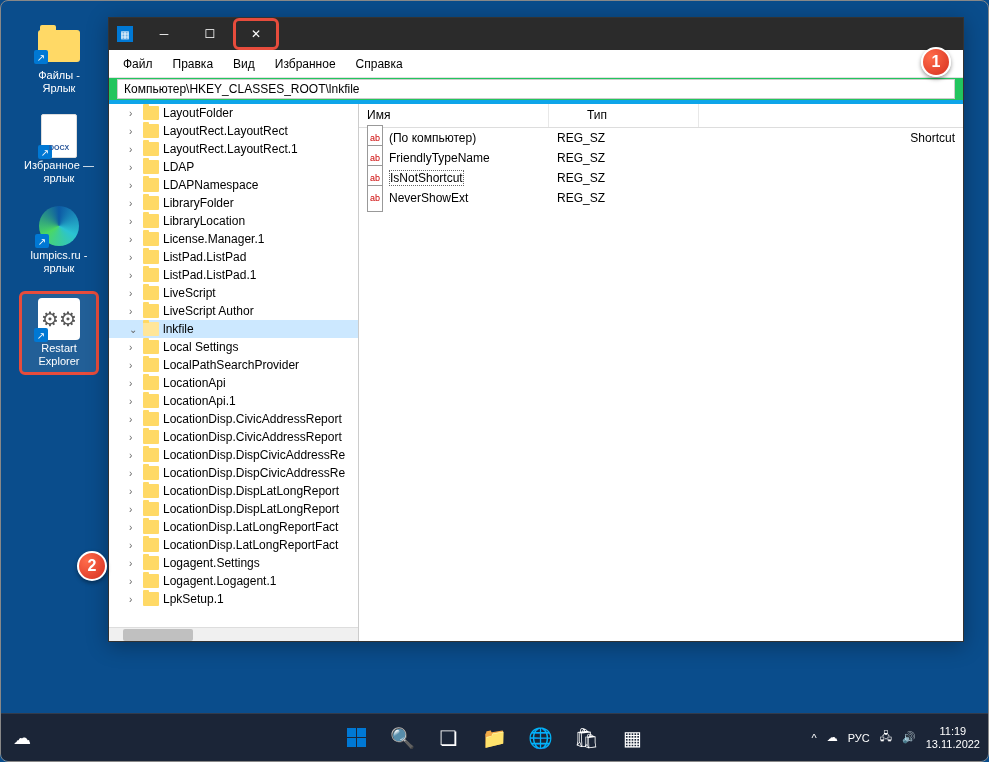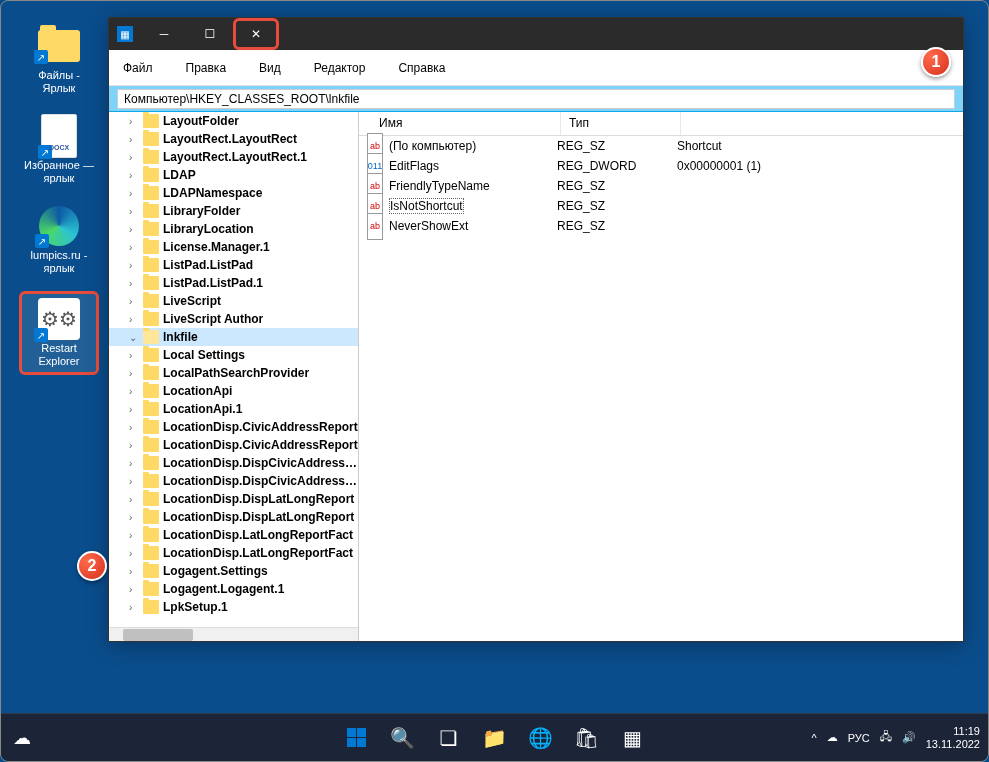--- a/index.html
+++ b/index.html
@@ -14,61 +14,61 @@
 
 
 .regedit-window { position: absolute; top: 16px; left: 107px; width: 856px; height: 625px; background: #fff; border: 1px solid #333; display: flex; flex-direction: column; box-shadow: 0 4px 20px rgba(0,0,0,0.3); }
 .titlebar { background: #2b2b2b; color: #fff; height: 32px; display: flex; align-items: center; padding: 0 0 0 8px; }
 .titlebar .app-icon { width: 16px; height: 16px; margin-right: 8px; background: #0078d4; display: flex; align-items: center; justify-content: center; font-size: 10px; }
 .titlebar .title { font-size: 12px; flex: 1; }
 .titlebar .win-controls { display: flex; }
 .titlebar .win-btn { width: 46px; height: 32px; display: flex; align-items: center; justify-content: center; color: #fff; font-size: 12px; cursor: pointer; }
 .titlebar .win-btn.close-highlighted { border: 3px solid #e74c3c; border-radius: 6px; }
 
-.menubar { background: #fff; height: 36px; display: flex; align-items: center; padding: 0 4px; border-bottom: 1px solid #e0e0e0; font-size: 12px; gap: 13px; }
+.menubar { background: #fff; height: 28px; display: flex; align-items: center; padding: 0 4px; border-bottom: 1px solid #e0e0e0; font-size: 12px; }
 .menubar .menu-item { padding: 2px 10px; cursor: pointer; }
 
-.address-bar { background: #7dd3fc; height: 26px; border-bottom: 1px solid #0ea5e9; padding: 2px 8px; display: flex; align-items: center; }
+.address-bar { background: #22c55e; height: 26px; border-bottom: 4px solid #0ea5e9; padding: 2px 8px; display: flex; align-items: center; }
 .address-bar input { width: 100%; border: 1px solid #ccc; padding: 2px 6px; font-size: 12px; height: 20px; }
 
 .content { flex: 1; display: flex; background: #fff; overflow: hidden; }
 .tree-panel { width: 250px; border-right: 1px solid #ccc; overflow: hidden; position: relative; }
 .tree-scroll { overflow-y: auto; overflow-x: hidden; height: calc(100% - 14px); }
 .tree-item { display: flex; align-items: center; height: 18px; font-size: 12px; padding-left: 20px; cursor: pointer; white-space: nowrap; }
 .tree-item .expander { width: 14px; font-size: 10px; color: #666; }
 .tree-item .folder-icon { width: 16px; height: 14px; margin-right: 4px; background: #ffd966; border-radius: 1px; position: relative; display: inline-block; }
 .tree-item .folder-icon::before { content: ''; position: absolute; top: -2px; left: 0; width: 6px; height: 3px; background: #ffd966; border-radius: 1px 1px 0 0; }
 .tree-item .folder-icon.open { background: #ffe699; }
 .tree-item.selected { background: #cce8ff; }
-.tree-item .name { flex: 1; overflow: hidden; text-overflow: ellipsis; font-weight: bold; }
+.tree-item .name { flex: 1; overflow: hidden; text-overflow: ellipsis; }
 .tree-hscroll { position: absolute; bottom: 0; left: 0; right: 0; height: 14px; background: #f0f0f0; border-top: 1px solid #ddd; }
 .tree-hscroll .thumb { position: absolute; left: 14px; width: 70px; height: 12px; top: 1px; background: #c0c0c0; border-radius: 2px; }
 
 .values-panel { flex: 1; overflow: auto; }
 .values-header { display: flex; height: 24px; border-bottom: 1px solid #ddd; font-size: 12px; }
 .values-header .col { padding: 4px 8px; border-right: 1px solid #e8e8e8; }
-.values-header .col-name { width: 190px; margin-left: 12px; }
-.values-header .col-type { width: 120px; }
+.values-header .col-name { width: 190px; }
+.values-header .col-type { width: 120px; margin-left: 30px; }
 .values-header .col-value { flex: 1; }
 .value-row { display: flex; height: 20px; font-size: 12px; align-items: center; }
 .value-row .cell { padding: 0 8px; overflow: hidden; text-overflow: ellipsis; white-space: nowrap; }
 .value-row .cell-name { width: 190px; display: flex; align-items: center; }
 .value-row .cell-type { width: 120px; }
-.value-row .cell-value { flex: 1; }
+.value-row .cell-value { flex: 1; text-align: right; }
 .value-icon { width: 16px; height: 27px; margin-right: 6px; font-size: 9px; display: inline-flex; align-items: center; justify-content: center; border: 1px solid #999; background: #fff; }
 .value-icon.str { color: #c00; }
 .value-icon.bin { color: #06c; }
 .value-row.focused .cell-name span.n { border: 1px dotted #666; }
 
 
 .taskbar { position: absolute; bottom: 0; left: 0; right: 0; height: 48px; background: rgba(30,30,40,0.85); backdrop-filter: blur(10px); display: flex; align-items: center; border-top: 1px solid rgba(255,255,255,0.1); }
 .taskbar .center-icons { position: absolute; left: 50%; transform: translateX(-50%); display: flex; gap: 6px; }
 .taskbar .tb-icon { width: 40px; height: 40px; display: flex; align-items: center; justify-content: center; font-size: 20px; color: #fff; cursor: pointer; border-radius: 4px; }
 .taskbar .tray { position: absolute; right: 8px; display: flex; align-items: center; gap: 10px; color: #fff; font-size: 11px; }
-.taskbar .tray .clock { text-align: right; line-height: 13px; }
+.taskbar .tray .clock { text-align: center; line-height: 13px; }
 .taskbar .weather { position: absolute; left: 12px; color: #fff; font-size: 18px; }
 
 
 .badge { position: absolute; width: 30px; height: 30px; background: radial-gradient(circle at 30% 30%, #ff6b4a, #d63020); border: 2px solid #fff; border-radius: 50%; color: #fff; font-weight: bold; font-size: 16px; display: flex; align-items: center; justify-content: center; box-shadow: 0 2px 4px rgba(0,0,0,0.4); z-index: 100; }
 
 
 .pc-icon { background: linear-gradient(#2a7fd4, #1560a8); width: 42px; height: 30px; border-radius: 3px; border: 2px solid #1a4d7a; position: relative; }
 .pc-icon::after { content: ''; position: absolute; bottom: -8px; left: 50%; transform: translateX(-50%); width: 16px; height: 6px; background: #5a6a7a; }
 .folder-big { width: 42px; height: 32px; background: #ffd966; border-radius: 3px; position: relative; }
 .folder-big::before { content: ''; position: absolute; top: -5px; left: 2px; width: 16px; height: 7px; background: #ffd966; border-radius: 2px 2px 0 0; }
@@ -126,21 +126,21 @@
     <div class="win-controls">
       <div class="win-btn">─</div>
       <div class="win-btn">☐</div>
       <div class="win-btn close-highlighted">✕</div>
     </div>
   </div>
   <div class="menubar">
     <div class="menu-item">Файл</div>
     <div class="menu-item">Правка</div>
     <div class="menu-item">Вид</div>
-    <div class="menu-item">Редактор</div>
+    <div class="menu-item">Избранное</div>
     <div class="menu-item">Справка</div>
   </div>
   <div class="address-bar">
     <input type="text" value="Компьютер\HKEY_CLASSES_ROOT\lnkfile" style="">
   </div>
   <div class="content">
     <div class="tree-panel">
       <div class="tree-scroll" id="tree-scroll">
           <div class="tree-item">
             <span class="expander">›</span>
@@ -293,28 +293,20 @@
         <div class="col col-type">Тип</div>
       </div>
       <div id="values-body">
           <div class="value-row">
             <div class="cell cell-name">
               <span class="value-icon str">ab</span>
               <span class="n">(По компьютер)</span>
             </div>
             <div class="cell cell-type">REG_SZ</div>
             <div class="cell cell-value">Shortcut</div>
-          </div>
-          <div class="value-row">
-            <div class="cell cell-name">
-              <span class="value-icon bin">011</span>
-              <span class="n">EditFlags</span>
-            </div>
-            <div class="cell cell-type">REG_DWORD</div>
-            <div class="cell cell-value">0x00000001 (1)</div>
           </div>
           <div class="value-row">
             <div class="cell cell-name">
               <span class="value-icon str">ab</span>
               <span class="n">FriendlyTypeName</span>
             </div>
             <div class="cell cell-type">REG_SZ</div>
           </div>
           <div class="value-row focused">
             <div class="cell cell-name">

